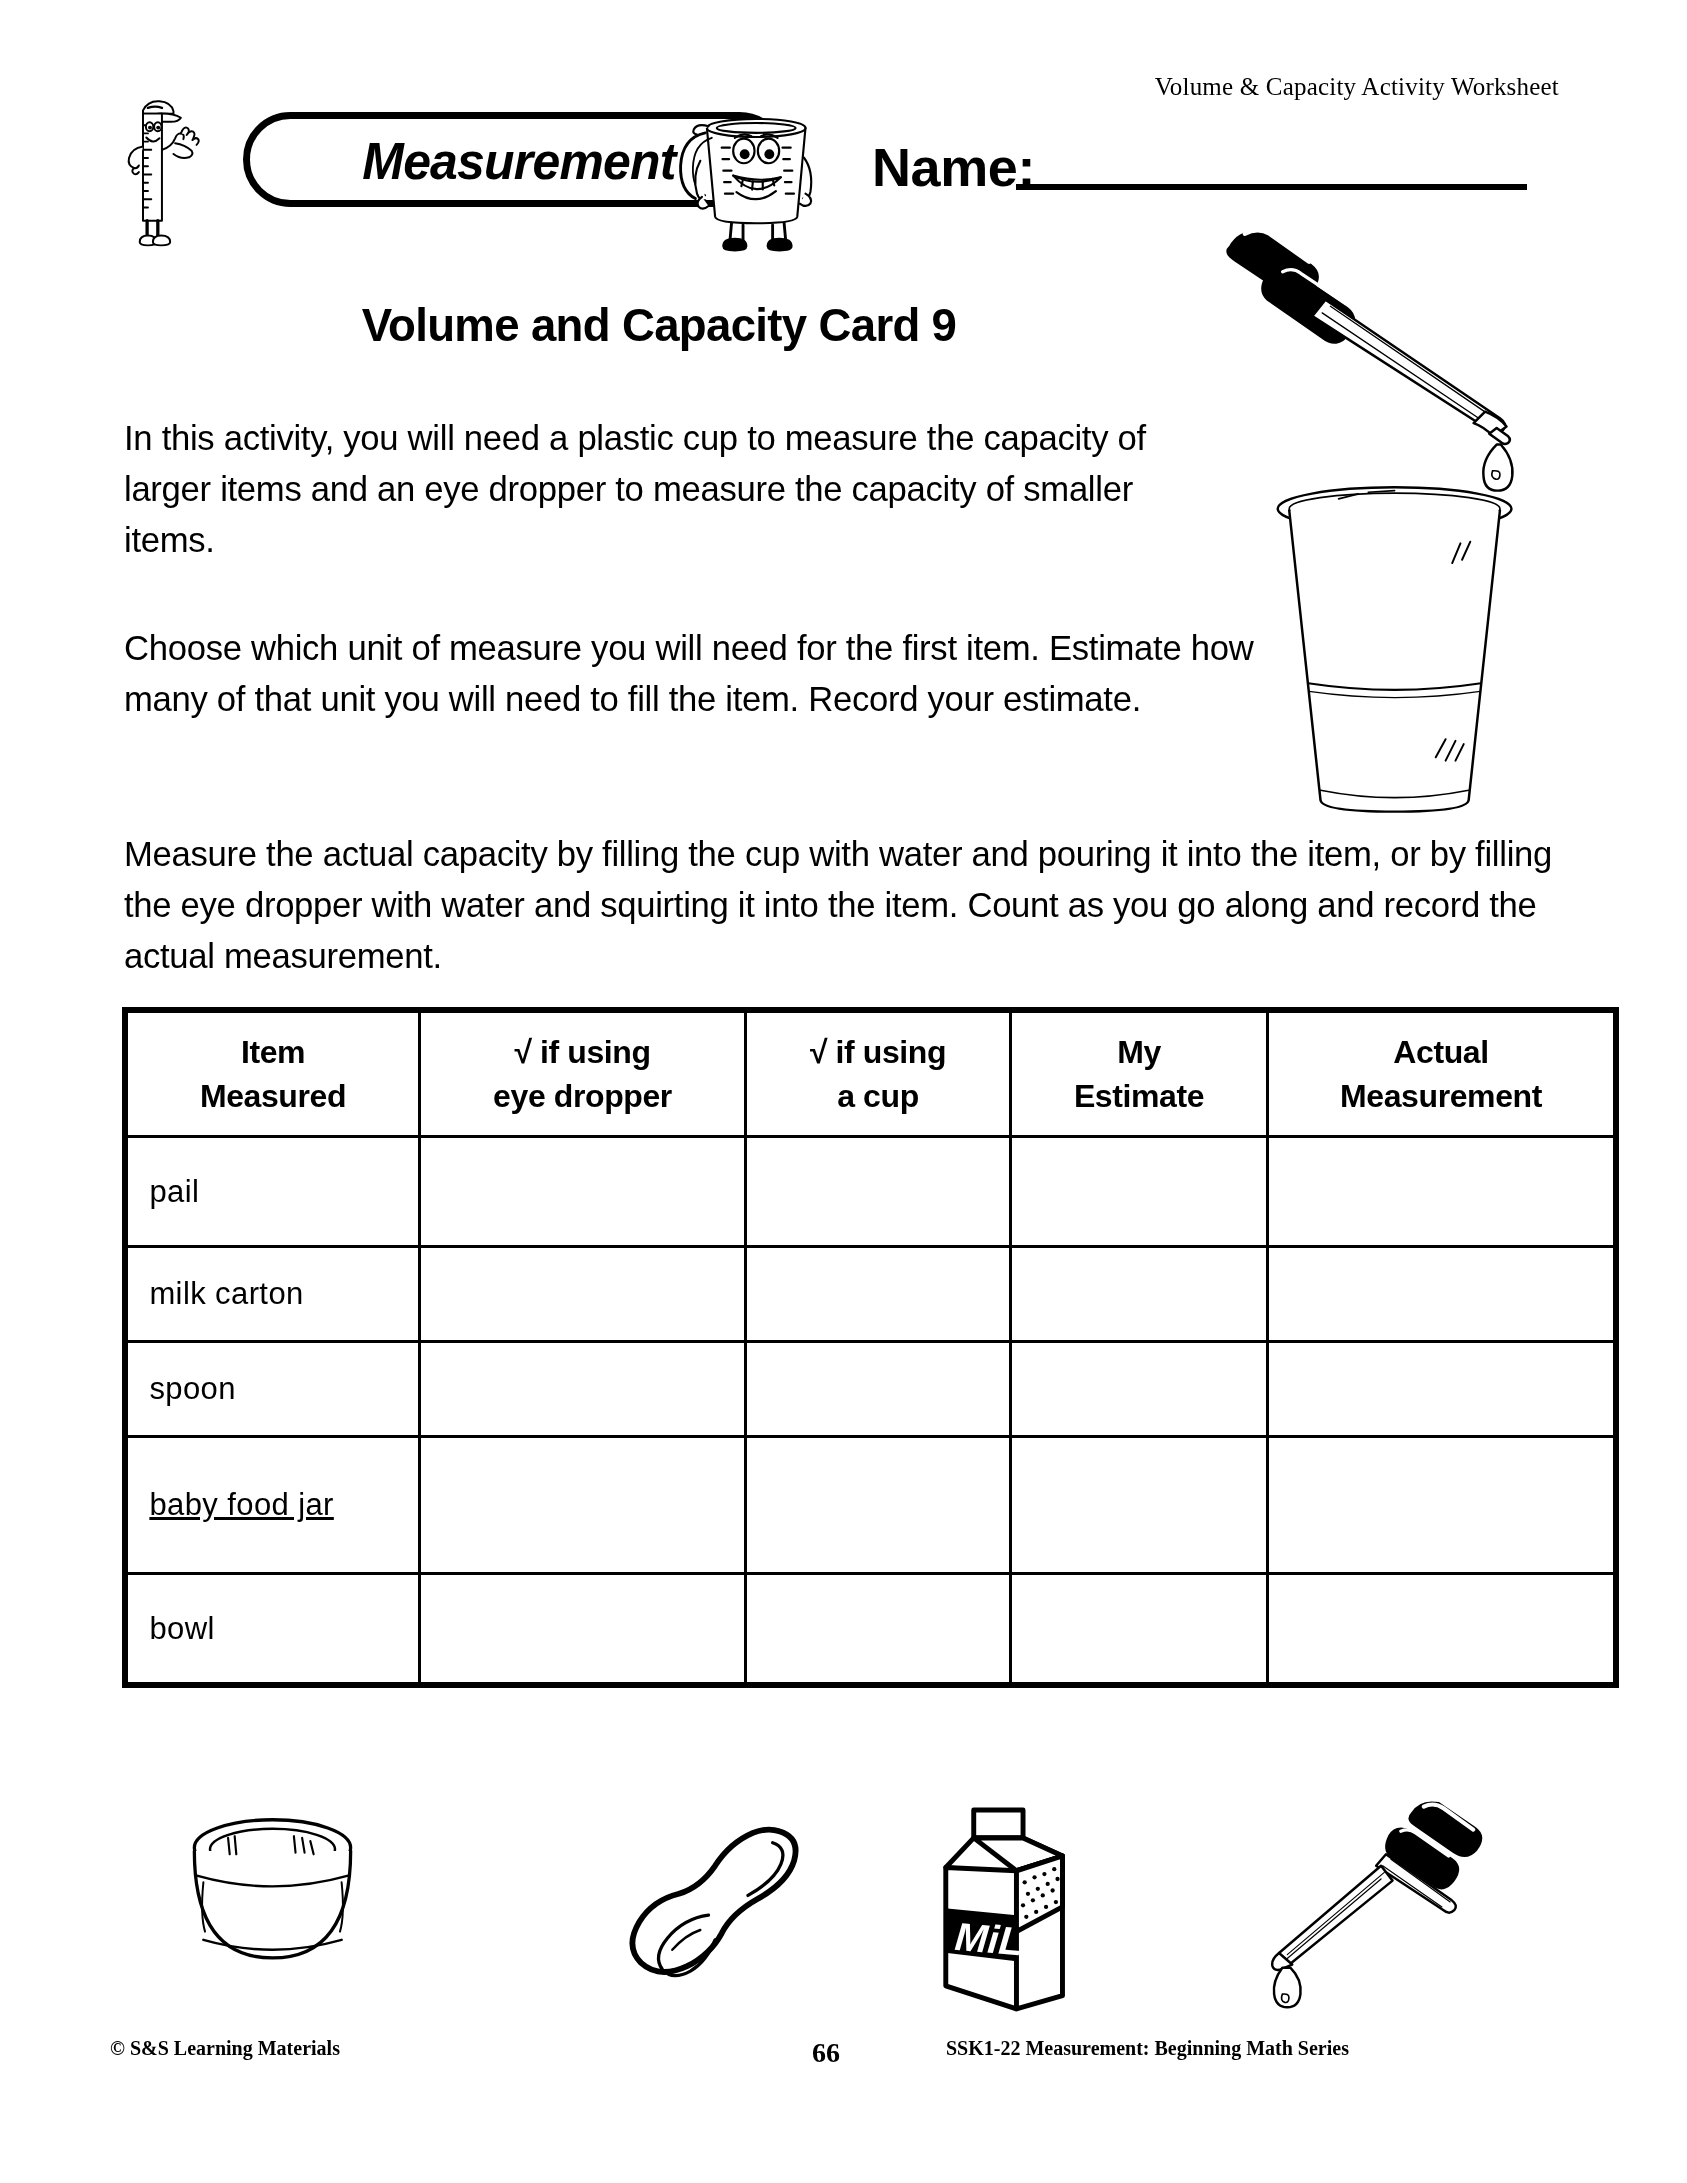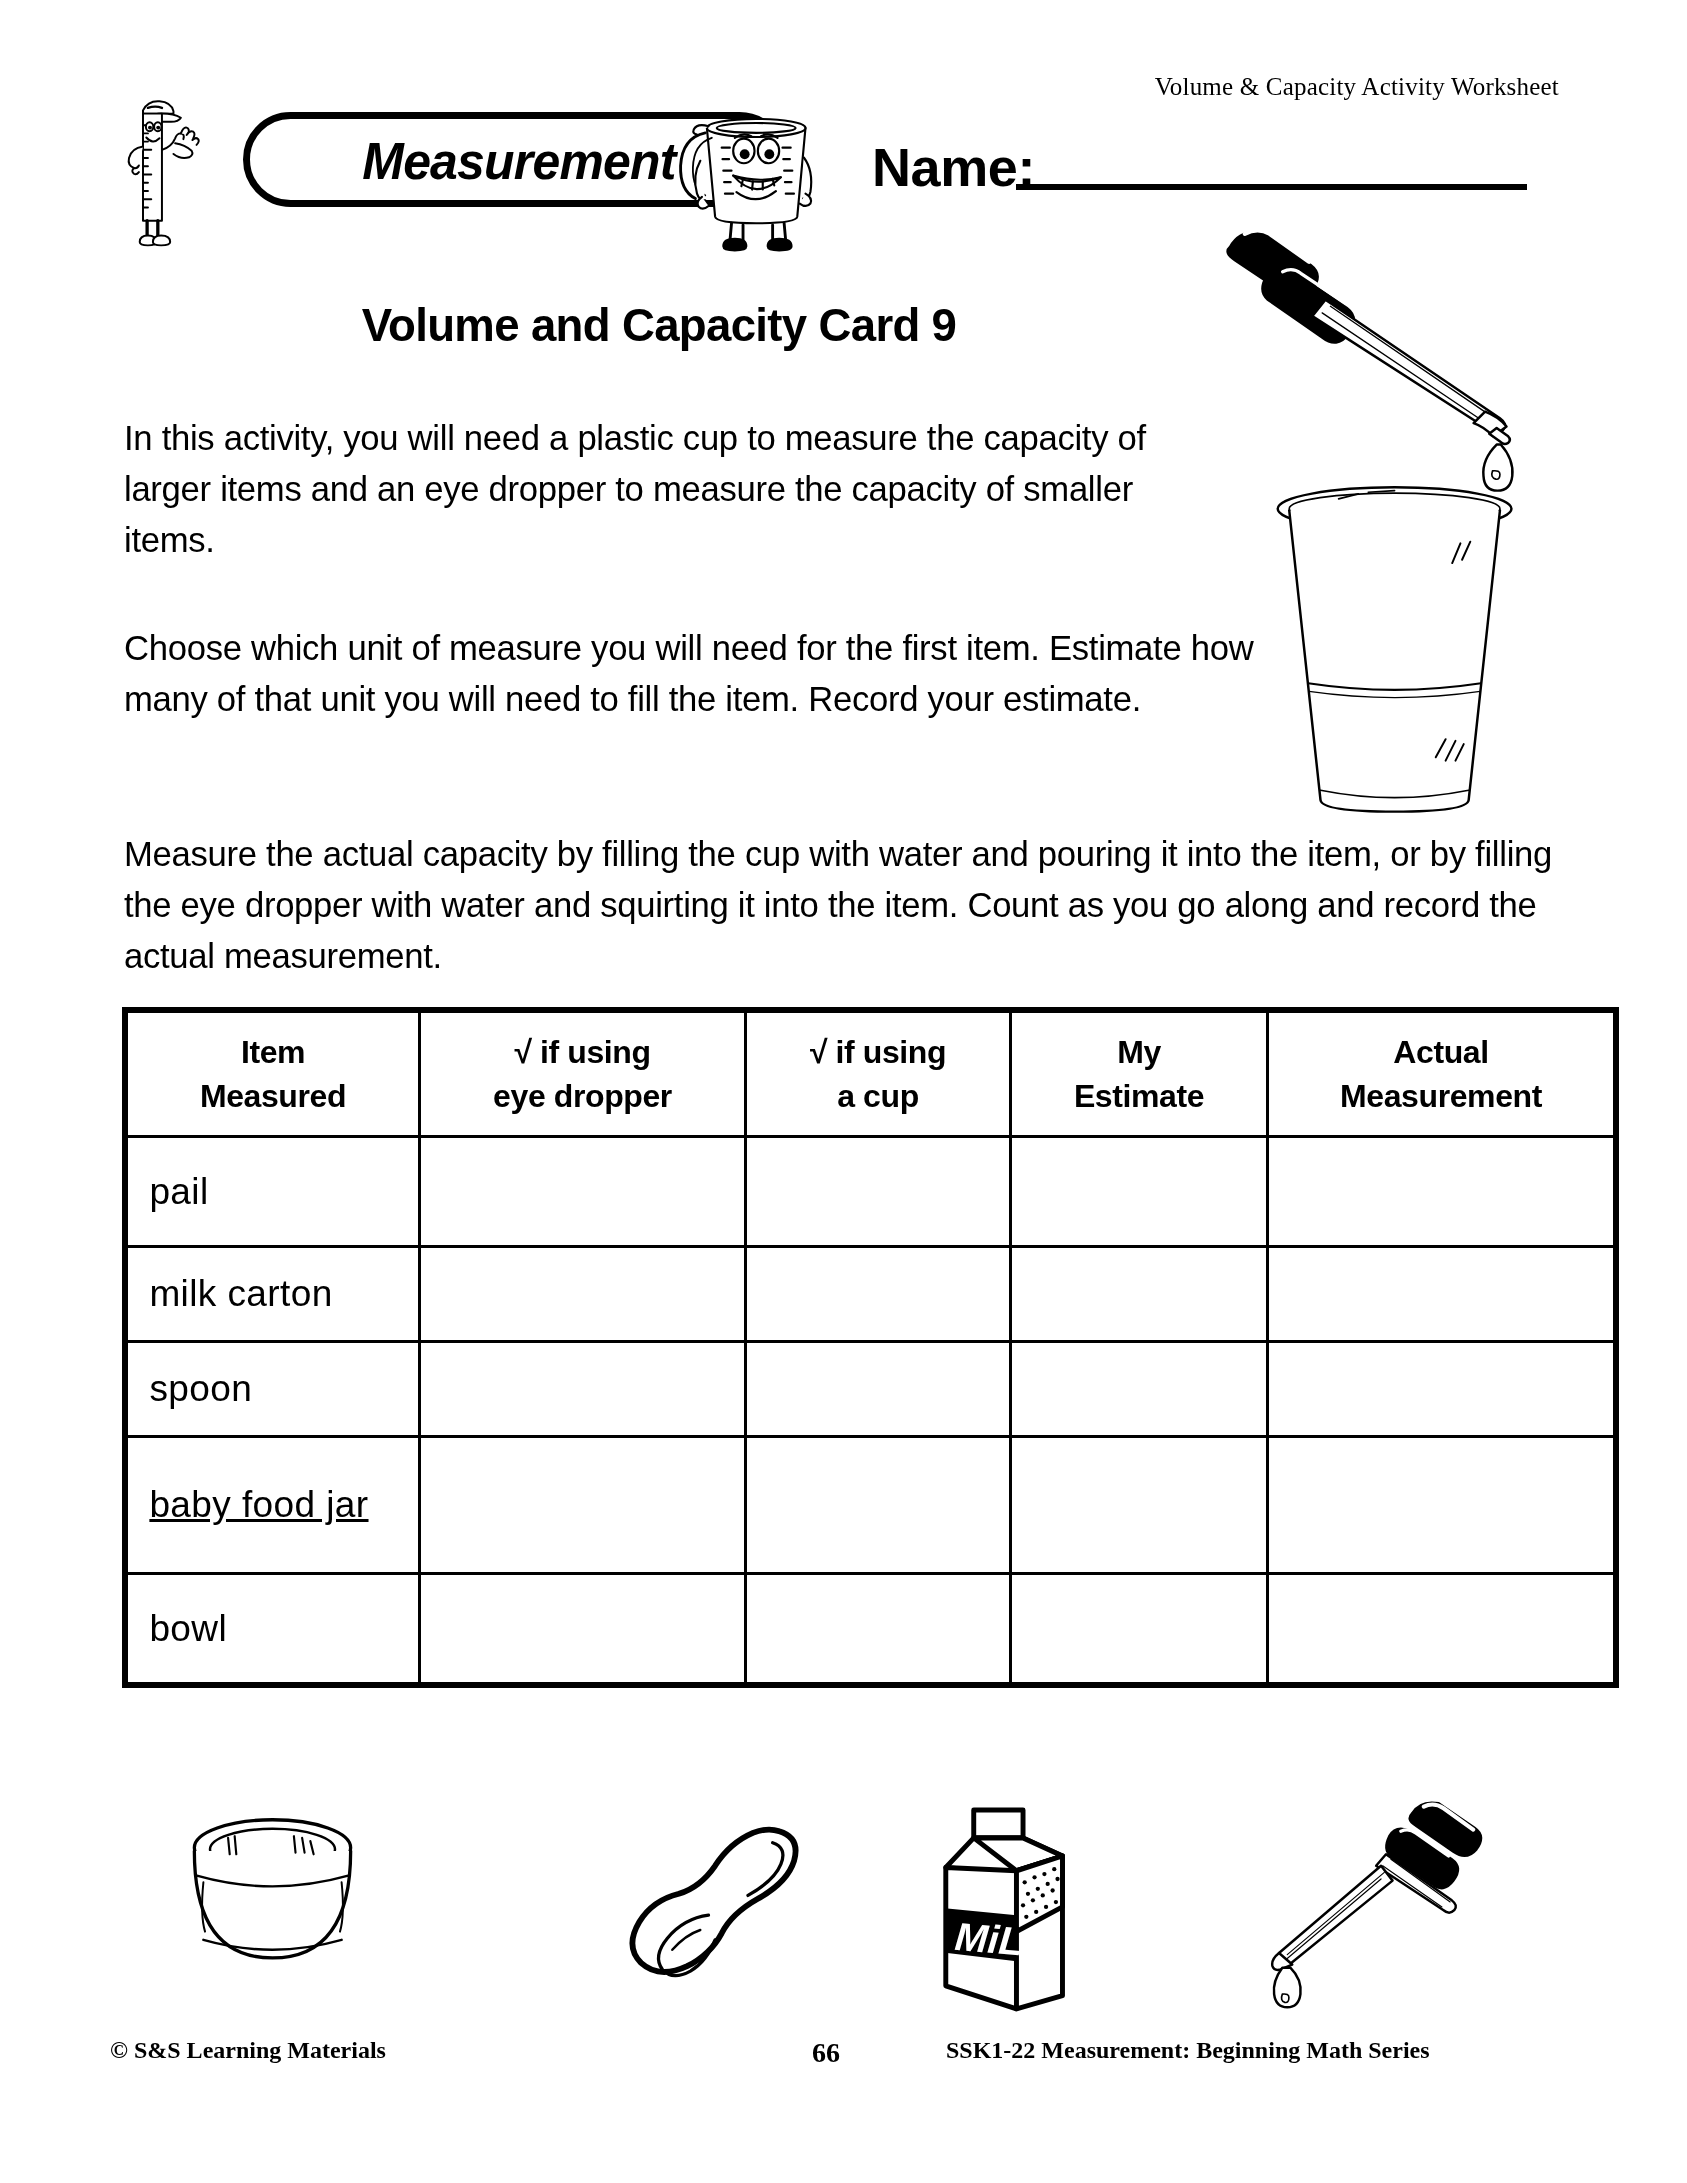--- a/index.html
+++ b/index.html
@@ -143,21 +143,21 @@
     font-size: 32px;
     font-weight: bold;
     line-height: 44px;
     letter-spacing: -0.4px;
     text-align: center;
     vertical-align: middle;
     padding: 0 5px;
   }
   .tbl td {
     height: 82px;
-    font-size: 37px;
+    font-size: 31px;
     font-weight: 400;
     letter-spacing: 0.4px;
     text-align: left;
     vertical-align: middle;
     padding: 5px 0 5px 21.4px;
   }
   .tbl td.blank { padding: 0; }
   .col-item   { width: 280px; }
   .col-drop   { width: 313px; }
   .col-cup    { width: 252px; }
@@ -174,21 +174,21 @@
     width: 1434px;
     height: 218px;
   }
   .clip { position: absolute; top: 0; }
   #clip-bowl    { left: 25px;   width: 247px; height: 218px; }
   #clip-spoon   { left: 461px;  width: 247px; height: 218px; }
   #clip-milk    { left: 807px;  width: 189px; height: 218px; }
   #clip-dropper { left: 1112px; width: 272px; height: 218px; }
 
   
-  .footer { position: absolute; top: 2037px; font-family: "Liberation Serif", serif; font-weight: bold; font-size: 24px; }
+  .footer { position: absolute; top: 2037px; font-family: "Liberation Serif", serif; font-weight: bold; font-size: 20px; }
   #footer-copy { left: 110px; }
   #footer-page { left: 812px; font-weight: 700; font-size: 28px; }
   #footer-code { left: 946px; }
 </style>
 </head>
 <body>
 
 <div class="worksheet-label">Volume &amp; Capacity Activity Worksheet</div>
 
 <div class="banner-wrap">

